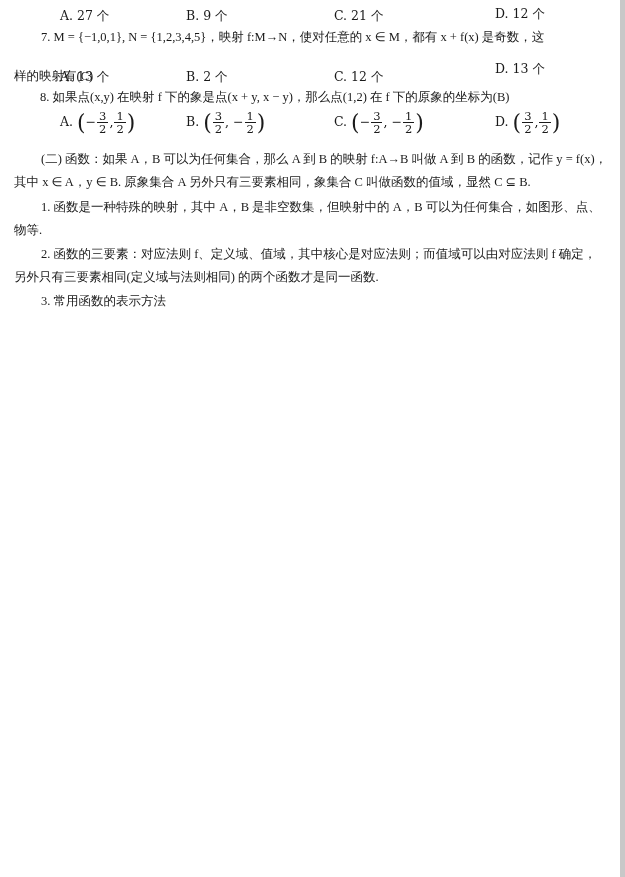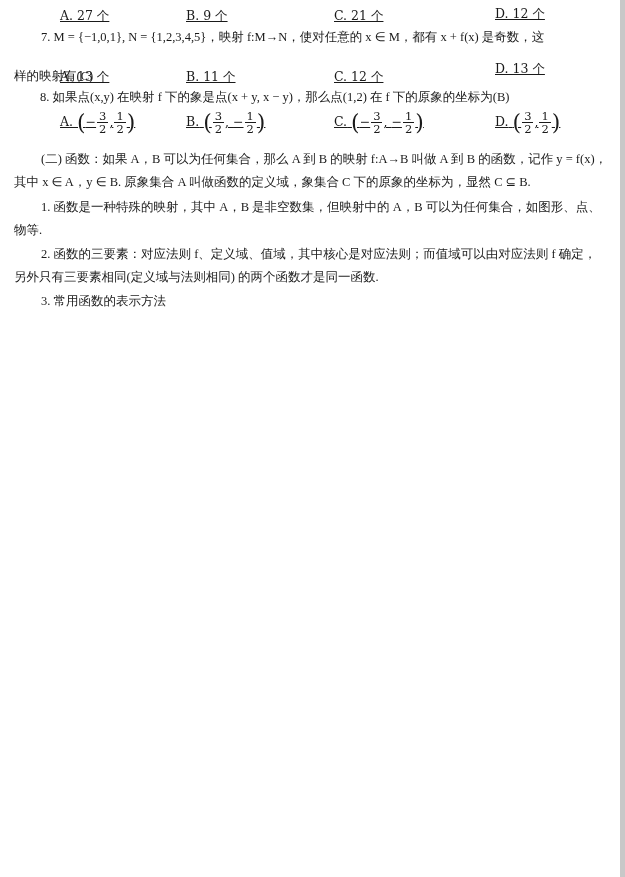--- a/index.html
+++ b/index.html
@@ -5,40 +5,40 @@
   html, body { margin: 0; padding: 0; }
   body {
     width: 625px; height: 877px; overflow: hidden;
     background: #ffffff; position: relative;
     font-family: "DejaVu Serif", "Liberation Serif", serif;
     color: #1a1a1a; font-size: 12.5px;
   }
   .edge { position: absolute; right: 0; top: 0; width: 5px; height: 877px; background: #c8c8c8; }
   .page { position: absolute; left: 0; top: 0; width: 620px; height: 877px; }
   .ln { position: absolute; white-space: nowrap; line-height: 16px; font-family: Liberation Serif, serif; }
-  .opt { position: absolute; white-space: nowrap; line-height: 16px; text-decoration: underline; }
+  .opt { position: absolute; white-space: nowrap; line-height: 16px; }
   .frac { display: inline-block; vertical-align: middle; text-align: center; line-height: 12px; font-size: 11.5px; margin: 0 1px; }
   .frac > span { display: block; padding: 0 2px; }
   .frac > span.num { border-bottom: 1px solid #1a1a1a; }
   .paren { font-size: 22px; vertical-align: middle; line-height: 16px; font-weight: 300; }
 </style>
 </head>
 <body>
 
 <div class="page">
 
   <div class="opt" style="left:60px;top:8px">A. 27 个</div>
   <div class="opt" style="left:186px;top:8px">B. 9 个</div>
   <div class="opt" style="left:334px;top:8px">C. 21 个</div>
   <div class="opt" style="left:495px;top:6px">D. 12 个</div>
 
   <div class="ln" style="left:41px;top:29px">7. M = {−1,0,1}, N = {1,2,3,4,5}，映射 f:M→N，使对任意的 x ∈ M，都有 x + f(x) 是奇数，这</div>
   <div class="ln" style="left:14px;top:68px">样的映射有(C)</div>
   <div class="opt" style="left:60px;top:69px">A. 13 个</div>
-  <div class="opt" style="left:186px;top:69px">B. 11 个</div>
+  <div class="opt" style="left:186px;top:69px">B. 2 个</div>
   <div class="opt" style="left:334px;top:69px">C. 12 个</div>
   <div class="opt" style="left:495px;top:61px">D. 13 个</div>
 
   <div class="ln" style="left:40px;top:89px">8. 如果点(x,y) 在映射 f 下的象是点(x + y, x − y)，那么点(1,2) 在 f 下的原象的坐标为(B)</div>
 
   <div class="opt" style="left:60px;top:110px">
     <span>A.</span>
     <span class="paren">(</span><span>−</span><span class="frac"><span class="num">3</span><span>2</span></span>,<span></span><span class="frac"><span class="num">1</span><span>2</span></span><span class="paren">)</span>
   </div>
   <div class="opt" style="left:186px;top:110px">
@@ -48,21 +48,21 @@
   <div class="opt" style="left:334px;top:110px">
     <span>C.</span>
     <span class="paren">(</span><span>−</span><span class="frac"><span class="num">3</span><span>2</span></span>, <span>−</span><span class="frac"><span class="num">1</span><span>2</span></span><span class="paren">)</span>
   </div>
   <div class="opt" style="left:495px;top:110px">
     <span>D.</span>
     <span class="paren">(</span><span></span><span class="frac"><span class="num">3</span><span>2</span></span>,<span></span><span class="frac"><span class="num">1</span><span>2</span></span><span class="paren">)</span>
   </div>
 
   <div class="ln" style="left:41px;top:151px">(二) 函数：如果 A，B 可以为任何集合，那么 A 到 B 的映射 f:A→B 叫做 A 到 B 的函数，记作 y = f(x)，</div>
-  <div class="ln" style="left:14px;top:174px">其中 x ∈ A，y ∈ B. 原象集合 A 叫做函数的定义域，象集合 C 下的原象的坐标为，显然 C ⊆ B.</div>
+  <div class="ln" style="left:14px;top:174px">其中 x ∈ A，y ∈ B. 原象集合 A 另外只有三要素相同，象集合 C 叫做函数的值域，显然 C ⊆ B.</div>
   <div class="ln" style="left:41px;top:199px">1. 函数是一种特殊的映射，其中 A，B 是非空数集，但映射中的 A，B 可以为任何集合，如图形、点、</div>
   <div class="ln" style="left:14px;top:222px">物等.</div>
   <div class="ln" style="left:41px;top:246px">2. 函数的三要素：对应法则 f、定义域、值域，其中核心是对应法则；而值域可以由对应法则 f 确定，</div>
   <div class="ln" style="left:14px;top:269px">另外只有三要素相同(定义域与法则相同) 的两个函数才是同一函数.</div>
   <div class="ln" style="left:41px;top:293px">3. 常用函数的表示方法</div>
   <div class="ln" style="left:41px;top:290px;top:289px"></div>
 
 </div>
 
 <div class="edge"></div>

